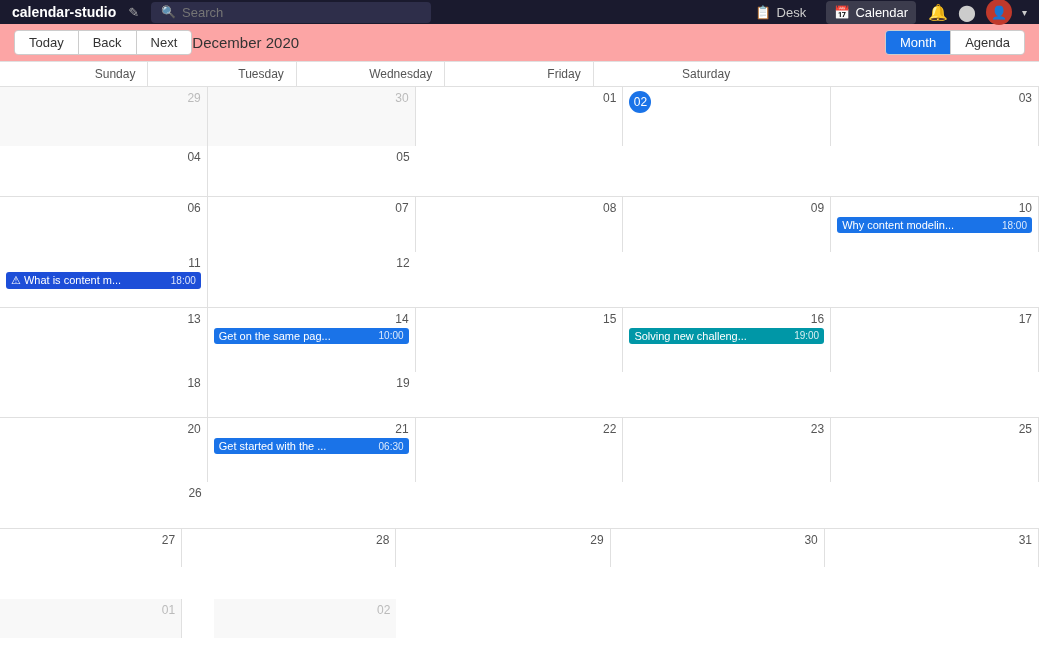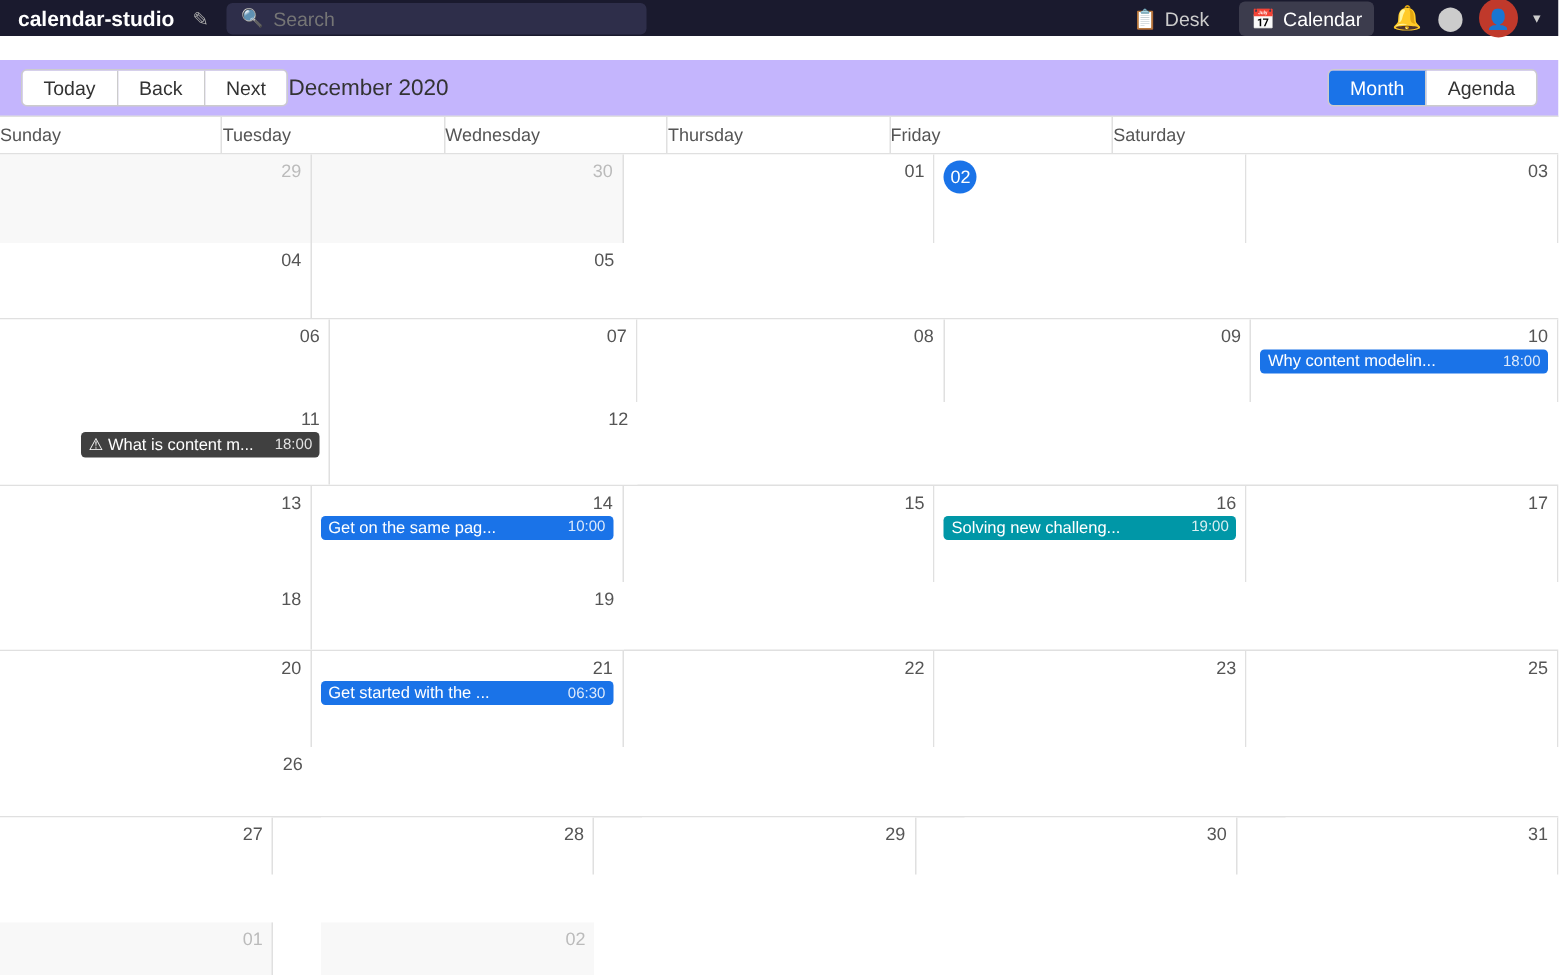--- a/index.html
+++ b/index.html
@@ -24,39 +24,39 @@
     .topbar-desk { display: flex; align-items: center; gap: 5px; color: #ccc; font-size: 13px; cursor: pointer; padding: 4px 8px; border-radius: 4px; }
     .topbar-calendar { display: flex; align-items: center; gap: 5px; color: #fff; font-size: 13px; cursor: pointer; padding: 4px 8px; border-radius: 4px; background: rgba(255,255,255,0.15); }
     .topbar-icons { display: flex; align-items: center; gap: 10px; }
     .topbar-icon-btn { color: #ccc; cursor: pointer; font-size: 16px; }
     .topbar-avatar { width: 26px; height: 26px; border-radius: 50%; background: #c0392b; display: flex; align-items: center; justify-content: center; font-size: 12px; color: #fff; cursor: pointer; overflow: hidden; }
     .topbar-chevron { color: #ccc; font-size: 10px; cursor: pointer; }
 
     
     .toolbar {
       display: flex; align-items: center; height: 38px; padding: 0 14px;
-      border-bottom: 1px solid #e0e0e0; background: #c4b5fd; margin-top: 16px;
+      border-bottom: 1px solid #e0e0e0; background: #fca5a5;
     }
     .btn-group { display: flex; border: 1px solid #ccc; border-radius: 4px; overflow: hidden; }
     .btn-group button {
       padding: 4px 14px; font-size: 13px; background: #fff; border: none; cursor: pointer; border-right: 1px solid #ccc; color: #333;
     }
     .btn-group button:last-child { border-right: none; }
     .month-title { flex: 1; text-align: left; font-size: 15px; font-weight: 500; color: #333; }
     .view-group { display: flex; border: 1px solid #ccc; border-radius: 4px; overflow: hidden; }
     .view-group button {
       padding: 4px 14px; font-size: 13px; background: #fff; border: none; cursor: pointer; border-right: 1px solid #ccc; color: #333;
     }
     .view-group button:last-child { border-right: none; }
     .view-group button.active { background: #1a73e8; color: #fff; }
 
     
     .calendar { display: flex; flex-direction: column; height: calc(650px - 74px); }
     .day-headers { display: grid; grid-template-columns: repeat(7, 1fr); border-bottom: 1px solid #e0e0e0; }
-    .day-header { text-align: left; font-size: 12px; font-weight: 500; color: #555; padding: 5px 0; border-right: 1px solid #e0e0e0; }
+    .day-header { text-align: right; font-size: 12px; font-weight: 500; color: #555; padding: 5px 12px; border-right: 1px solid #e0e0e0; }
     .day-header:last-child { border-right: none; }
 
     .weeks { display: flex; flex-direction: column; flex: 1; }
     .week-row { display: grid; grid-template-columns: repeat(5, 1fr); flex: 1; border-bottom: 1px solid #e0e0e0; }
     .week-row:last-child { border-bottom: none; gap: 32px; }
 
     .day-cell {
       border-right: 1px solid #e0e0e0; padding: 4px 6px;
       position: relative; background: #fff;
     }
@@ -67,21 +67,21 @@
     .day-num { font-size: 12px; color: #555; text-align: right; margin-bottom: 2px; display: flex; justify-content: flex-end; }
     .day-cell.other-month .day-num { color: #bbb; }
 
     .event {
       border-radius: 3px; font-size: 11px; padding: 2px 5px; margin-bottom: 2px;
       white-space: nowrap; overflow: hidden; text-overflow: ellipsis; cursor: pointer;
       display: flex; align-items: center; gap: 14px;
     }
     .event.blue { background: #1a73e8; color: #fff; }
     .event.teal { background: #0097a7; color: #fff; }
-    .event.warning { background: #404040; color: #fff; margin-left: 48px; }
+    .event.warning { background: #1d4ed8; color: #fff; }
     .event-time { font-size: 10px; opacity: 0.85; }
   </style>
 </head>
 <body>
 
 <div class="topbar">
   <span class="topbar-logo">calendar-studio</span>
   <span class="topbar-edit-icon">✎</span>
   <div class="topbar-search">
     <span class="topbar-search-icon">🔍</span>
@@ -117,21 +117,20 @@
     <button class="active">Month</button>
     <button>Agenda</button>
   </div>
 </div>
 
 <div class="calendar">
   <div class="day-headers" id="day-headers">
       <div class="day-header">Sunday</div>
       <div class="day-header">Tuesday</div>
       <div class="day-header">Wednesday</div>
-      <div class="day-header">Thursday</div>
       <div class="day-header">Friday</div>
       <div class="day-header">Saturday</div>
     </div>
   <div class="weeks" id="weeks">
       <div class="week-row">
         <div class="day-cell other-month">
           <div class="day-num">29</div>
         </div>
         <div class="day-cell other-month">
           <div class="day-num">30</div>

